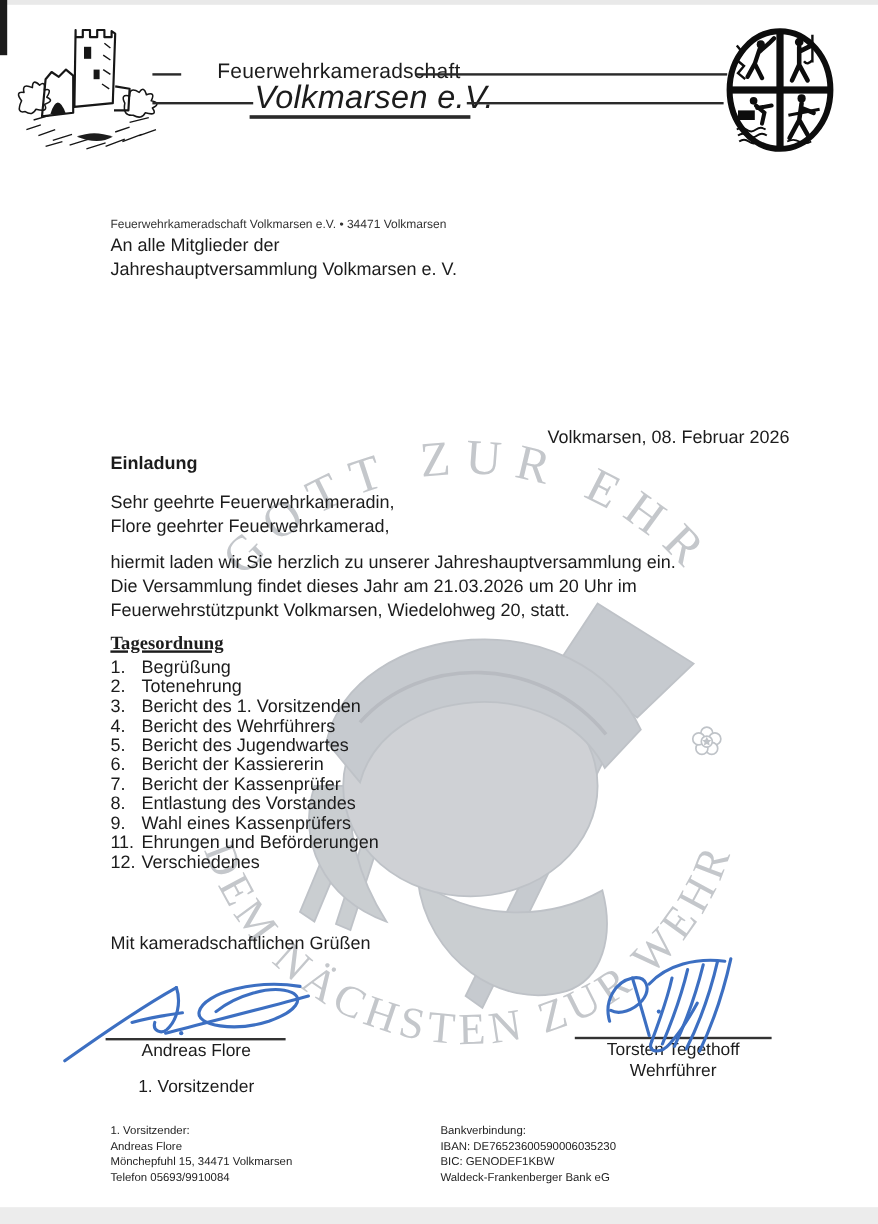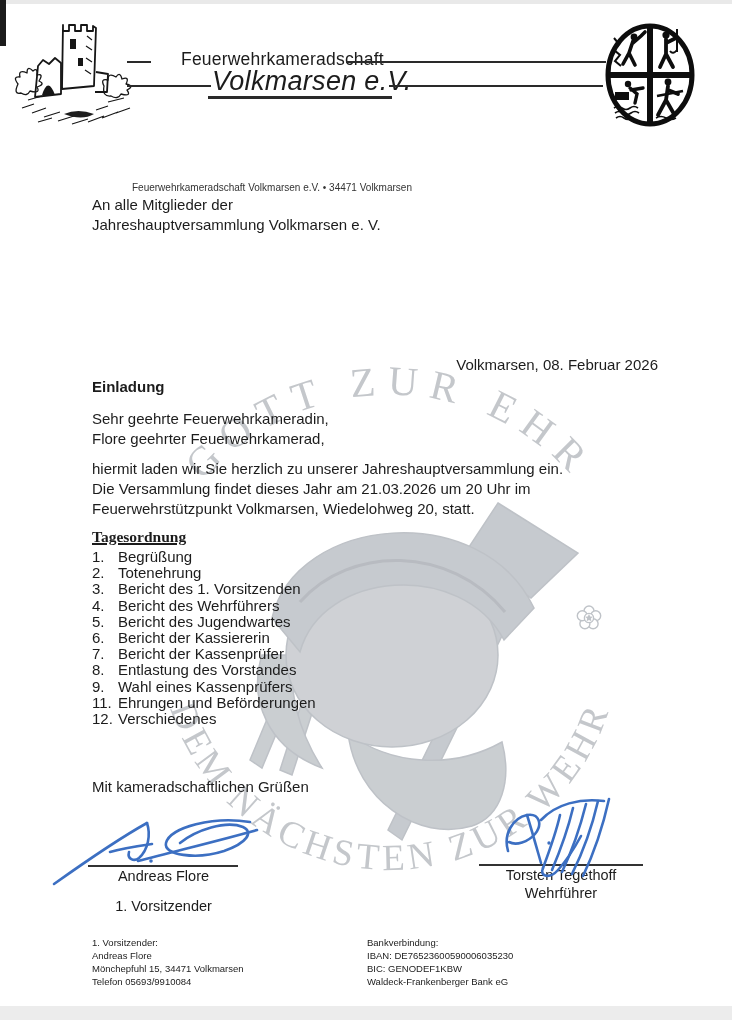--- a/index.html
+++ b/index.html
@@ -4,21 +4,21 @@
 <style>
   html,body{margin:0;padding:0;background:#f4f4f4;}
   .page{position:relative;width:732px;height:1020px;background:#ffffff;overflow:hidden;
         font-family:"Liberation Sans",sans-serif;color:#1c1c1c;}
   .abs{position:absolute;z-index:2;white-space:nowrap;}
   .wm{position:absolute;left:0;top:0;z-index:0;}
   .sigsvg{position:absolute;left:0;top:0;z-index:3;pointer-events:none;}
   .hline{position:absolute;background:#2a2a2a;z-index:2;}
   .org1{font-size:17.5px;letter-spacing:.2px;margin-left:23px;}
   .org2{font-size:27px;letter-spacing:.3px;}
-  .sender{font-size:10px;color:#333;margin-left:40px;}
+  .sender{font-size:10px;color:#333;}
   .t15{font-size:15px;}
   .bold{font-weight:bold;}
   .agtitle{font-size:15.5px;font-weight:bold;text-decoration:underline;text-decoration-thickness:2px;}
   .agenda{position:absolute;left:92px;top:549px;z-index:2;font-size:15px;}
   .ag-row{line-height:16.2px;height:16.2px;white-space:nowrap;}
   .ag-num{display:inline-block;width:26px;}
   .signame{font-size:14.5px;text-align:center;}
   .foot{font-size:9.5px;line-height:13px;color:#222;}
   .artifact{position:absolute;z-index:4;}
 </style>

